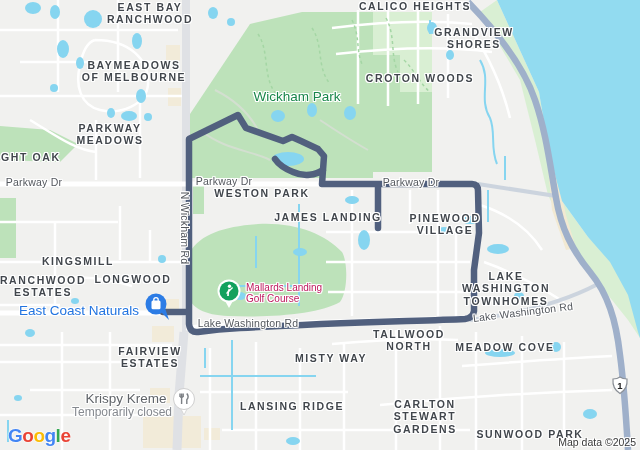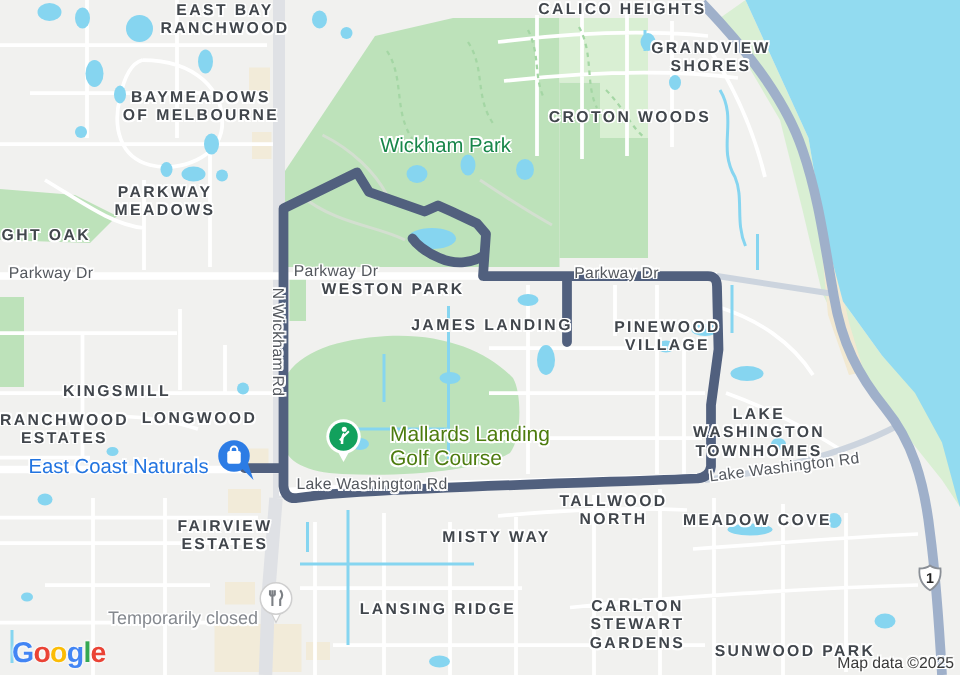--- a/index.html
+++ b/index.html
@@ -9,21 +9,21 @@
     font-family:"Liberation Sans", sans-serif;
     user-select:none;
   }
   .map-root svg{position:absolute;left:0;top:0;}
   .layer{position:absolute;left:0;top:0;width:640px;height:382px;}
   .map-label{position:absolute;transform:translate(-50%,0);text-align:center;white-space:nowrap;line-height:1.18;
     text-shadow:-1px -1px 0 #fff,1px -1px 0 #fff,-1px 1px 0 #fff,1px 1px 0 #fff,0 -1px 0 #fff,0 1px 0 #fff,-1px 0 0 #fff,1px 0 0 #fff;}
   .hood{font-size:10.5px;font-weight:bold;letter-spacing:1.6px;color:#41464c;}
   .road-label{font-size:10.5px;color:#54585e;letter-spacing:.2px;}
   .park-name{font-size:13.5px;color:#18864a;}
-  .poi-green{font-size:14px;color:#4d7c0f;line-height:1.12;margin-left:14px;}
+  .poi-green{font-size:10px;color:#be185d;line-height:1.12;}
   .poi-blue{font-size:13.5px;color:#2274e0;}
   .poi-gray{font-size:13.5px;color:#5f6368;}
   .note{font-size:12px;color:#85898f;}
   .pin{position:absolute;}
   .google-logo{position:absolute;left:8px;top:425px;font-size:19px;font-weight:bold;letter-spacing:-.5px;
     text-shadow:0 0 2px #fff,0 0 2px #fff;}
   .attribution{position:absolute;right:4px;bottom:2px;font-size:10.5px;color:#3a3a3a;
     text-shadow:-1px -1px 0 #fff,1px 1px 0 #fff,-1px 1px 0 #fff,1px -1px 0 #fff;}
 </style>
 </head>
@@ -195,20 +195,23 @@
       <div class="map-label hood" style="left: 505px; top: 341px; transform: translate(-50%, 0px);">
         <div>MEADOW COVE</div>
       </div>
       <div class="map-label hood" style="left: 150px; top: 345px; transform: translate(-50%, 0px);">
         <div>FAIRVIEW</div>
         <div>ESTATES</div>
       </div>
       <div class="map-label hood" style="left: 331px; top: 352px; transform: translate(-50%, 0px);">
         <div>MISTY WAY</div>
       </div>
+      <div class="map-label poi-gray" style="left: 126px; top: 391px; transform: translate(-50%, 0px);">
+        <div>Krispy Kreme</div>
+      </div>
       <div class="map-label note" style="left: 122px; top: 405px; transform: translate(-50%, 0px);">
         <div>Temporarily closed</div>
       </div>
       <div class="map-label hood" style="left: 280px; top: 400px; transform: translate(-50%, 0px); padding-left: 24px;">
         <div>LANSING RIDGE</div>
       </div>
       <div class="map-label hood" style="left: 425px; top: 398px; transform: translate(-50%, 0px);">
         <div>CARLTON</div>
         <div>STEWART</div>
         <div>GARDENS</div>

